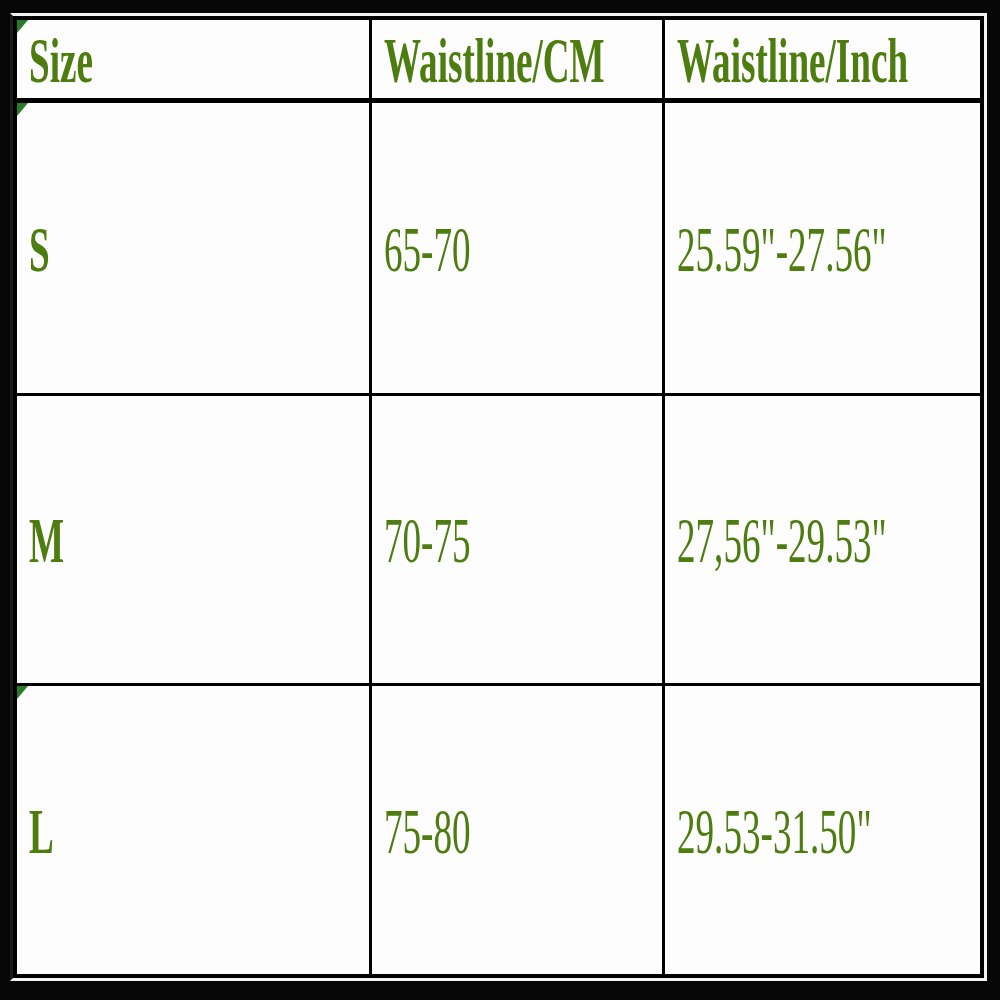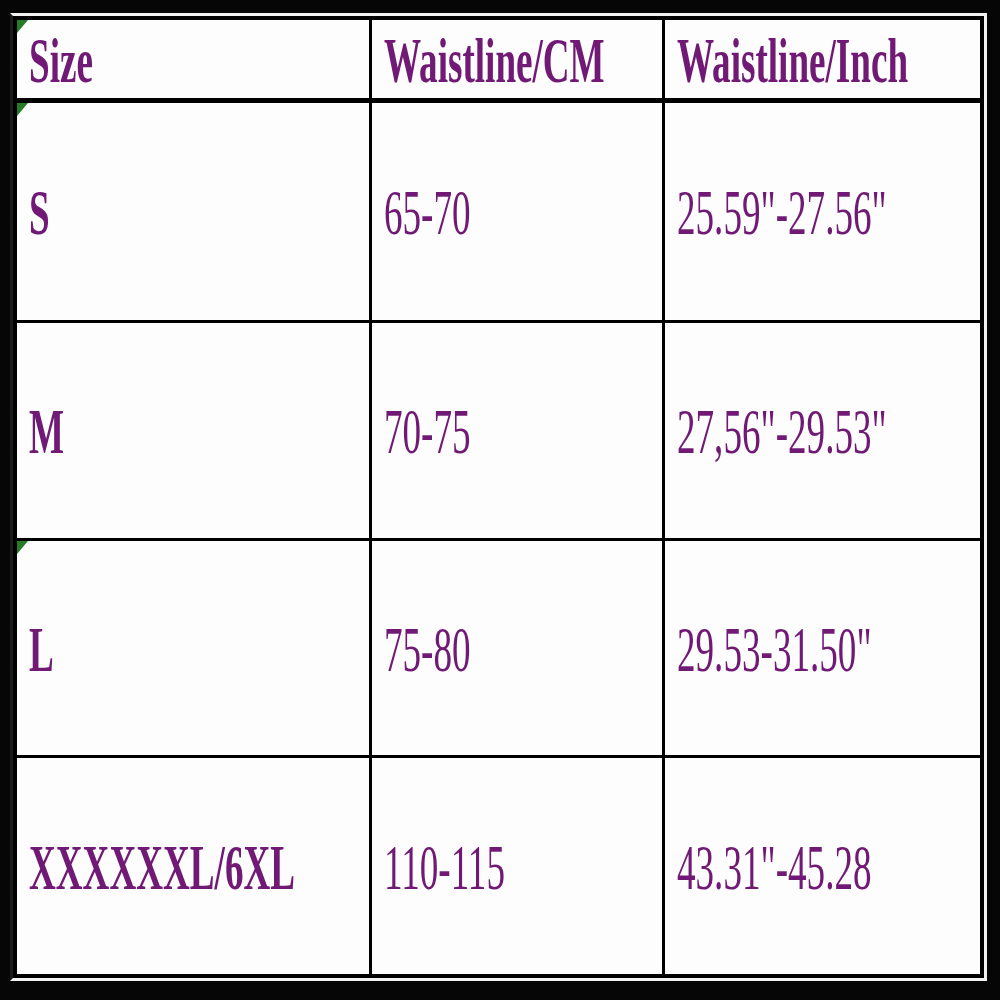--- a/index.html
+++ b/index.html
@@ -36,21 +36,21 @@
   col.c-size  { width: 355px; }
   col.c-cm    { width: 293px; }
   col.c-inch  { width: auto;  }
   th, td {
     border: 3px solid #000000;
     padding: 0 0 0 12px;
     position: relative;
     vertical-align: middle;
     text-align: left;
     background: #fdfdfd;
-    color: #701a75;
+    color: #4d7c0f;
     overflow: hidden;
   }
   table.size-chart {
     border: 4px solid #000000;
   }
   thead th {
     border-bottom-width: 5px;
     height: 78px;
   }
   .txt {
@@ -130,27 +130,15 @@
       <span class="marker show"></span>
       <span class="txt bold">L</span>
     </td>
     <td>
       <span class="txt">75-80</span>
     </td>
     <td>
       <span class="txt">29.53-31.50"</span>
     </td>
   </tr>
-        <tr>
-    <td>
-      
-      <span class="txt bold">XXXXXXL/6XL</span>
-    </td>
-    <td>
-      <span class="txt">110-115</span>
-    </td>
-    <td>
-      <span class="txt">43.31"-45.28</span>
-    </td>
-  </tr>
       </tbody>
   </table>
 </div>
 
 </body></html>

